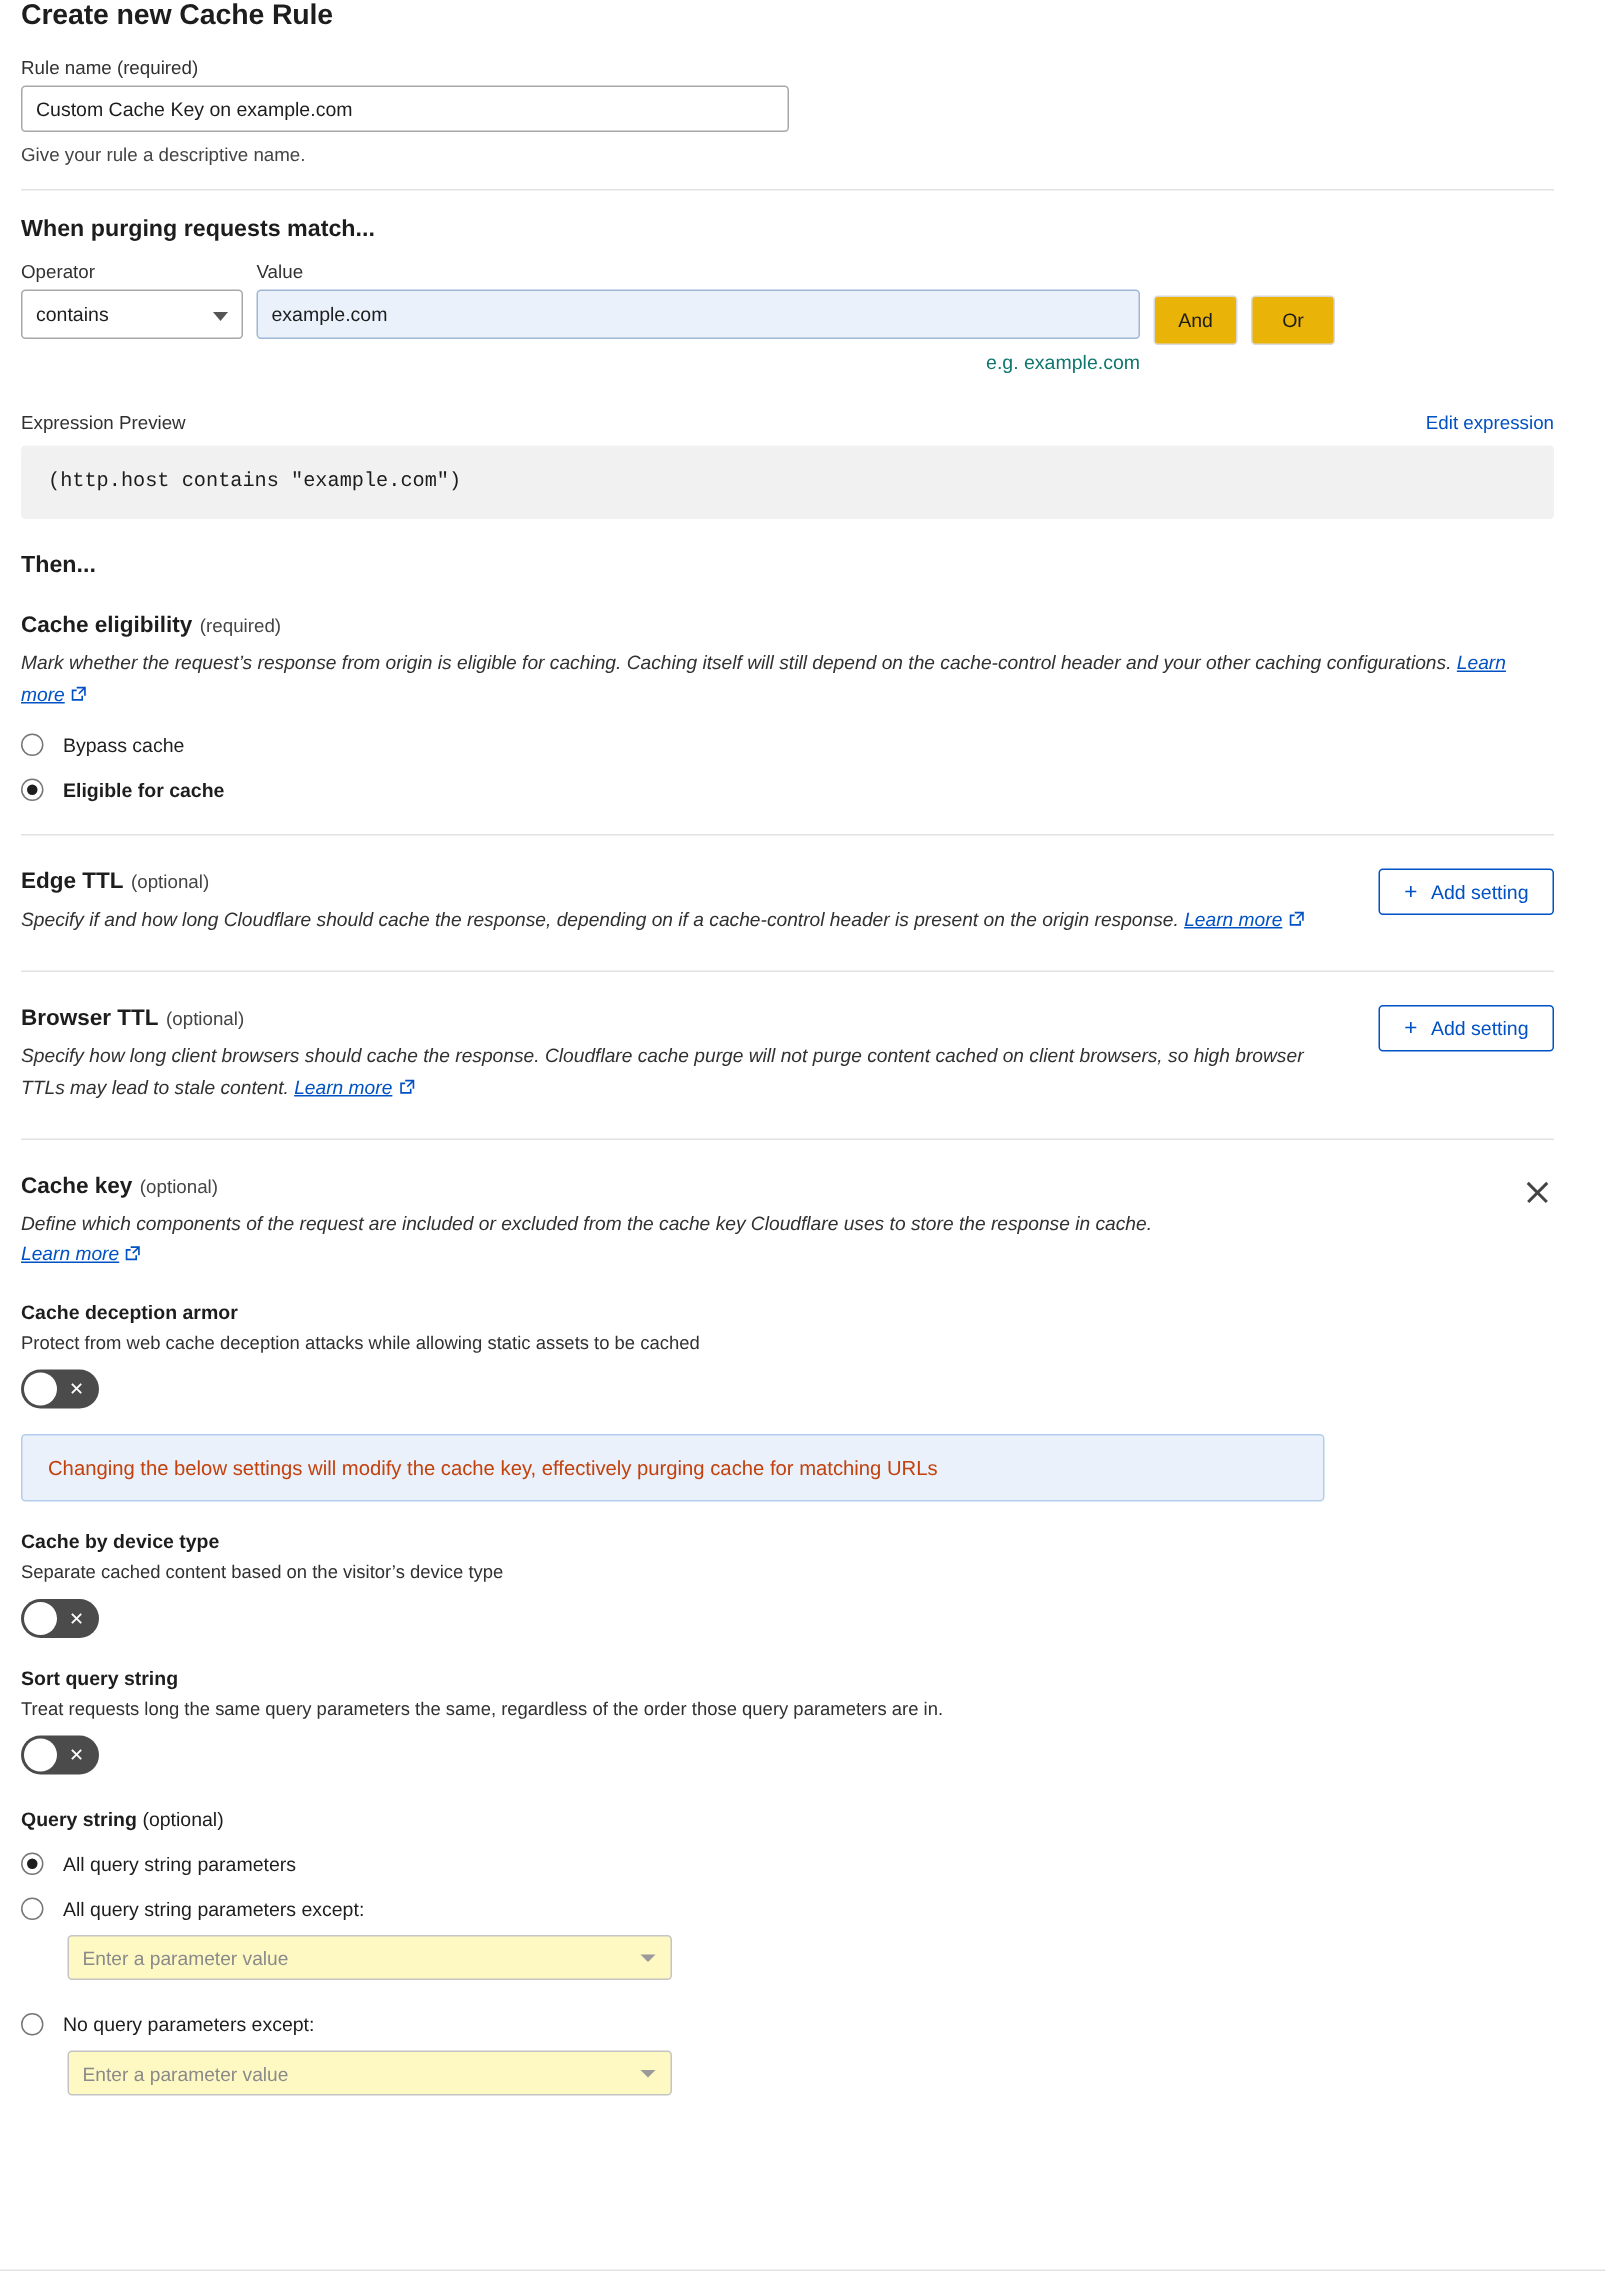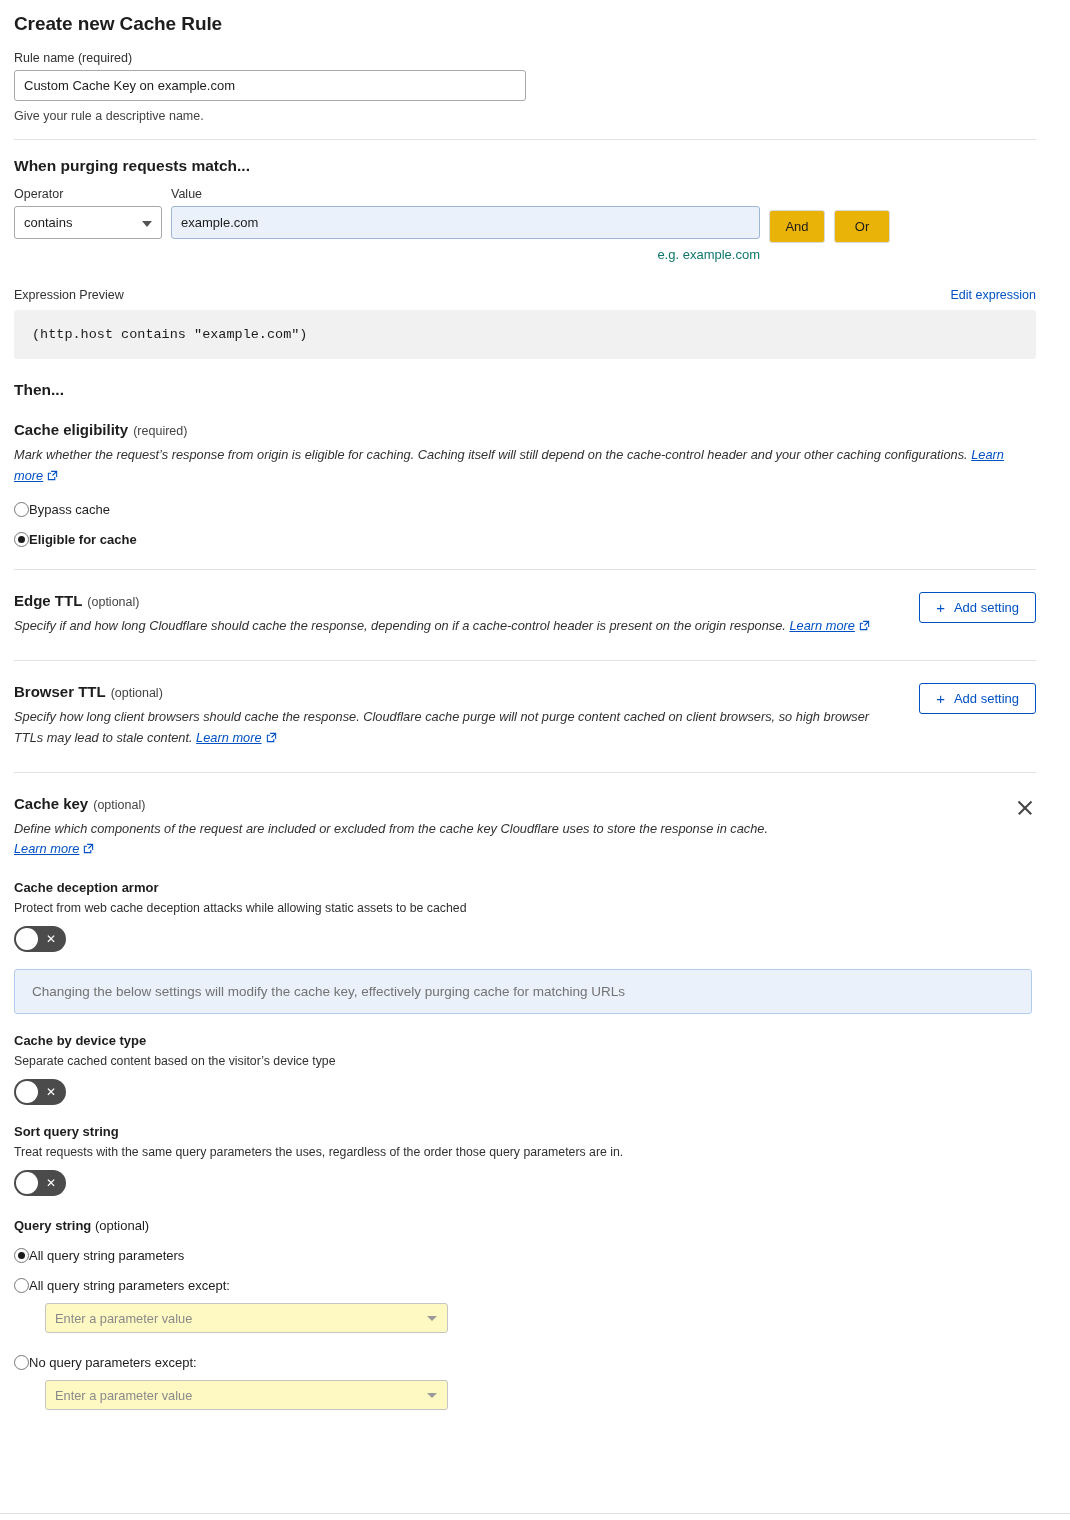--- a/index.html
+++ b/index.html
@@ -16,21 +16,21 @@
     overflow: hidden;
   }
   .page {
     width: 1070px;
     padding: 0 34px 0 14px;
   }
   h1.title {
     font-size: 19px;
     font-weight: bold;
     margin: 0;
-    padding: 13px 0 0 0;
+    padding: 0 0 0 0;
     letter-spacing: -0.1px;
   }
   .field-label {
     font-size: 12.5px;
     color: #313131;
     margin-top: 16px;
     margin-bottom: 5px;
   }
   .text-input {
     width: 512px;
@@ -178,21 +178,21 @@
   }
   .ext-ico {
     display: inline-block;
     vertical-align: -1px;
     margin-left: 4px;
   }
   .radio-row {
     display: flex;
     align-items: center;
     margin-top: 15px;
-    gap: 0;
+    gap: 13px;
   }
   .radio {
     width: 15px; height: 15px;
     border: 1px solid #767676;
     border-radius: 50%;
     background: #fff;
     position: relative;
     flex: none;
     cursor: pointer;
   }
@@ -271,27 +271,27 @@
   .toggle .x {
     position: absolute;
     right: 10px; top: 50%;
     transform: translateY(-50%);
     color: #fff;
     font-size: 12px;
     line-height: 1;
   }
   .notice {
     margin-top: 17px;
-    width: 1018px;
+    width: 869px;
     background: #eaf1fb;
     border: 1px solid #b4cdec;
     border-radius: 3px;
     padding: 14px 17px;
     font-size: 13.5px;
-    color: #737373;
+    color: #c2410c;
   }
   .param-select {
     margin-top: 10px;
     margin-left: 31px;
     width: 403px;
     height: 30px;
     border: 1px solid #c4c4c4;
     border-radius: 3px;
     background: #fef9c3;
     display: flex;
@@ -464,21 +464,21 @@
   <div class="notice">Changing the below settings will modify the cache key, effectively purging cache for matching URLs</div>
 
   <div class="small-head">Cache by device type</div>
   <div class="small-desc">Separate cached content based on the visitor’s device type</div>
   <div class="toggle">
     <span class="knob"></span>
     <span class="x">✕</span>
   </div>
 
   <div class="small-head">Sort query string</div>
-  <div class="small-desc">Treat requests with the same query parameters the uses, regardless of the order those query parameters are in.</div>
+  <div class="small-desc">Treat requests long the same query parameters the same, regardless of the order those query parameters are in.</div>
   <div class="toggle">
     <span class="knob"></span>
     <span class="x">✕</span>
   </div>
 
   <div class="small-head" style="margin-top:22px;">
     <span>Query string</span>
     <span style="font-weight:normal;">(optional)</span>
   </div>
 

